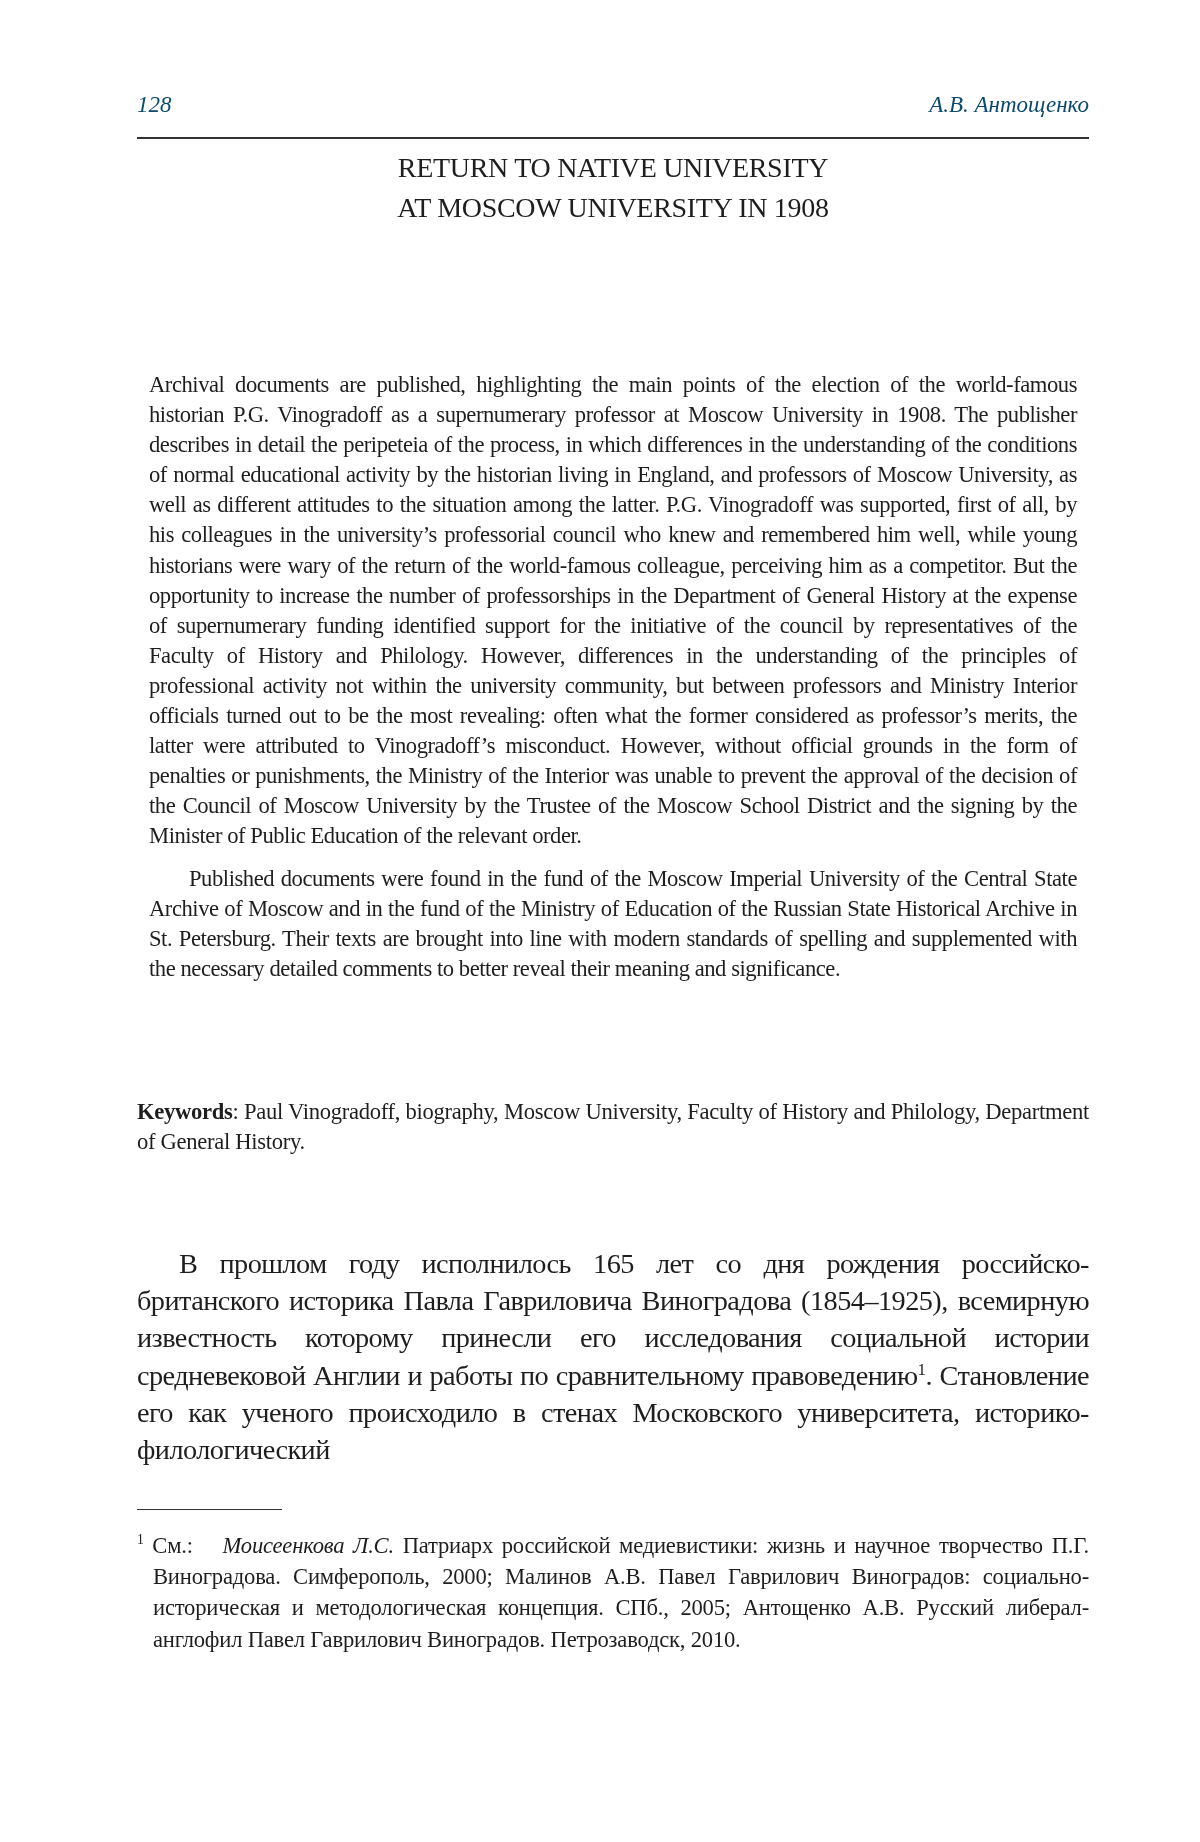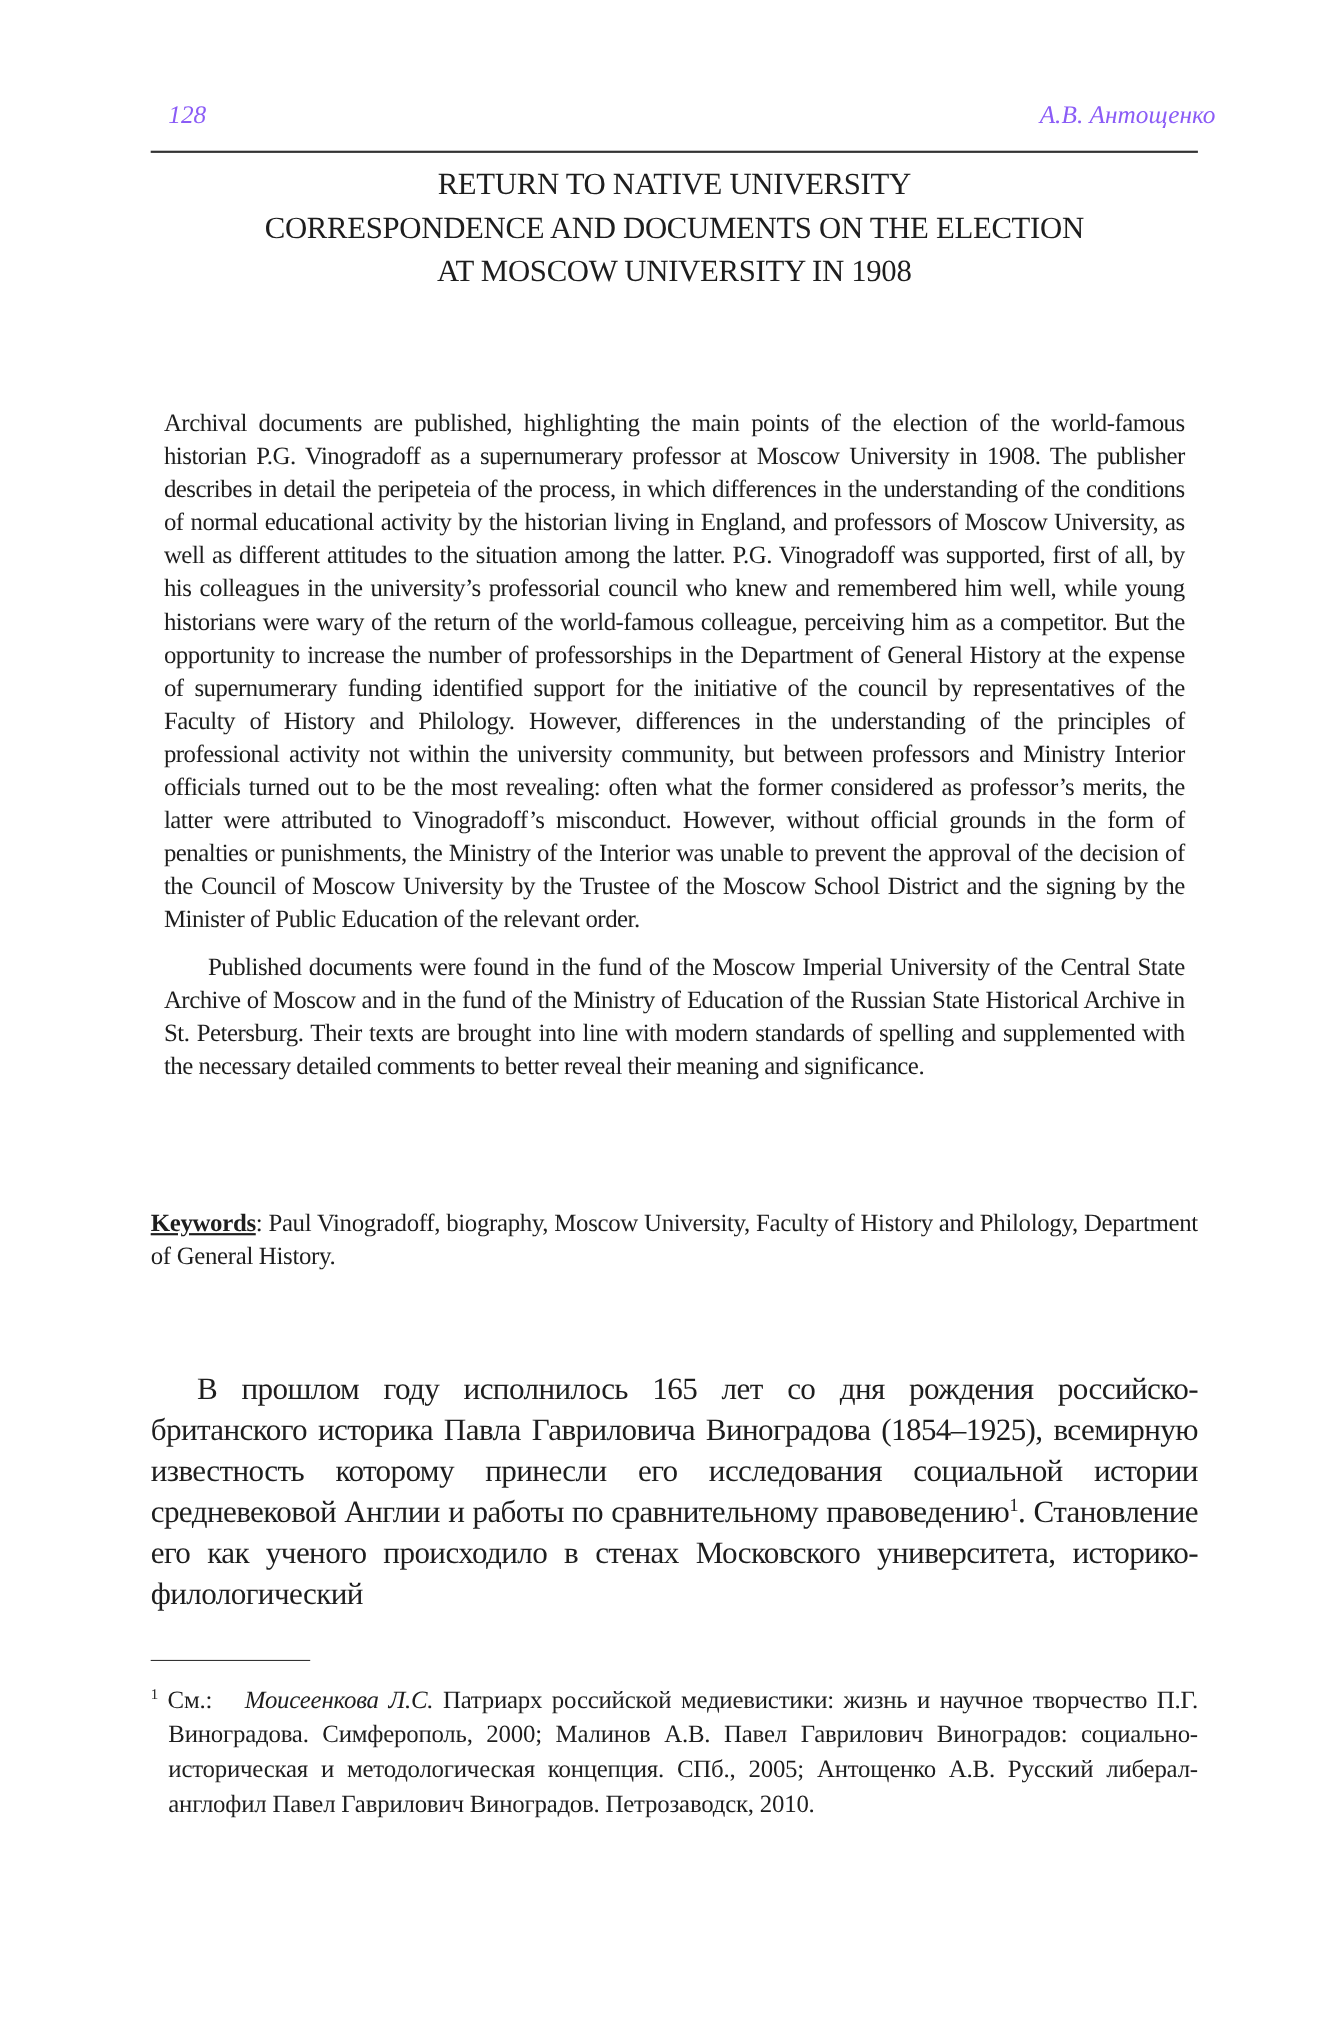--- a/index.html
+++ b/index.html
@@ -17,26 +17,26 @@
     }
     .page {
       position: absolute;
       left: 137px;
       top: 0;
       width: 952px;
     }
     .running-head {
       position: absolute;
       top: 92px;
-      left: 16px;
+      left: 0;
       width: 952px;
       height: 34px;
       font-style: italic;
       font-size: 23px;
-      color: #8b5cf6;
+      color: #0c4a6e;
     }
     .running-head .page-number {
       position: absolute;
       left: 0;
       top: 0;
     }
     .running-head .author {
       position: absolute;
       left: 0;
       width: 952px;
@@ -85,21 +85,20 @@
       top: 1097px;
       left: 0;
       width: 952px;
       font-size: 22.6px;
       line-height: 30px;
       text-align: justify;
       letter-spacing: -0.3px;
     }
     .keywords .kw-label {
       font-weight: bold;
-      text-decoration: underline;
     }
     .body-text {
       position: absolute;
       top: 1245px;
       left: 0;
       width: 952px;
       font-size: 28.3px;
       line-height: 37.2px;
       text-align: justify;
       text-indent: 42px;
@@ -144,21 +143,20 @@
 <div class="page">
 
   <div class="running-head">
     <span class="page-number">128</span>
     <span class="author">А.В. Антощенко</span>
   </div>
   <div class="head-rule"></div>
 
   <div class="title">
     <div>RETURN TO NATIVE UNIVERSITY</div>
-    <div>CORRESPONDENCE AND DOCUMENTS ON THE ELECTION</div>
     <div>AT MOSCOW UNIVERSITY IN 1908</div>
   </div>
 
   <div class="abstract">
     <p>Archival documents are published, highlighting the main points of the election of the world-famous historian P.G. Vinogradoff as a supernumerary professor at Moscow Uni­versity in 1908. The publisher describes in detail the peripeteia of the process, in which differences in the understanding of the conditions of normal educational activity by the historian living in England, and professors of Moscow University, as well as different at­titudes to the situation among the latter. P.G. Vinogradoff was supported, first of all, by his colleagues in the university’s professorial council who knew and remembered him well, while young historians were wary of the return of the world-famous colleague, perceiv­ing him as a competitor. But the opportunity to increase the number of professorships in the Department of General History at the expense of supernumerary funding identified support for the initiative of the council by representatives of the Faculty of History and Philology. However, differences in the understanding of the principles of professional ac­tivity not within the university community, but between professors and Ministry Interior officials turned out to be the most revealing: often what the former considered as profes­sor’s merits, the latter were attributed to Vinogradoff’s misconduct. However, without official grounds in the form of penalties or punishments, the Ministry of the Interior was unable to prevent the approval of the decision of the Council of Moscow University by the Trustee of the Moscow School District and the signing by the Minister of Public Edu­cation of the relevant order.</p>
     <p class="indent">Published documents were found in the fund of the Moscow Imperial University of the Central State Archive of Moscow and in the fund of the Ministry of Education of the Russian State Historical Archive in St. Petersburg. Their texts are brought into line with modern standards of spelling and supplemented with the necessary detailed comments to better reveal their meaning and significance.</p>
   </div>
 
   <div class="keywords">
     <span class="kw-label">Keywords</span><span>: </span><span>Paul Vinogradoff, biography, Moscow University, Faculty of History and Philology, Department of General History.</span>

